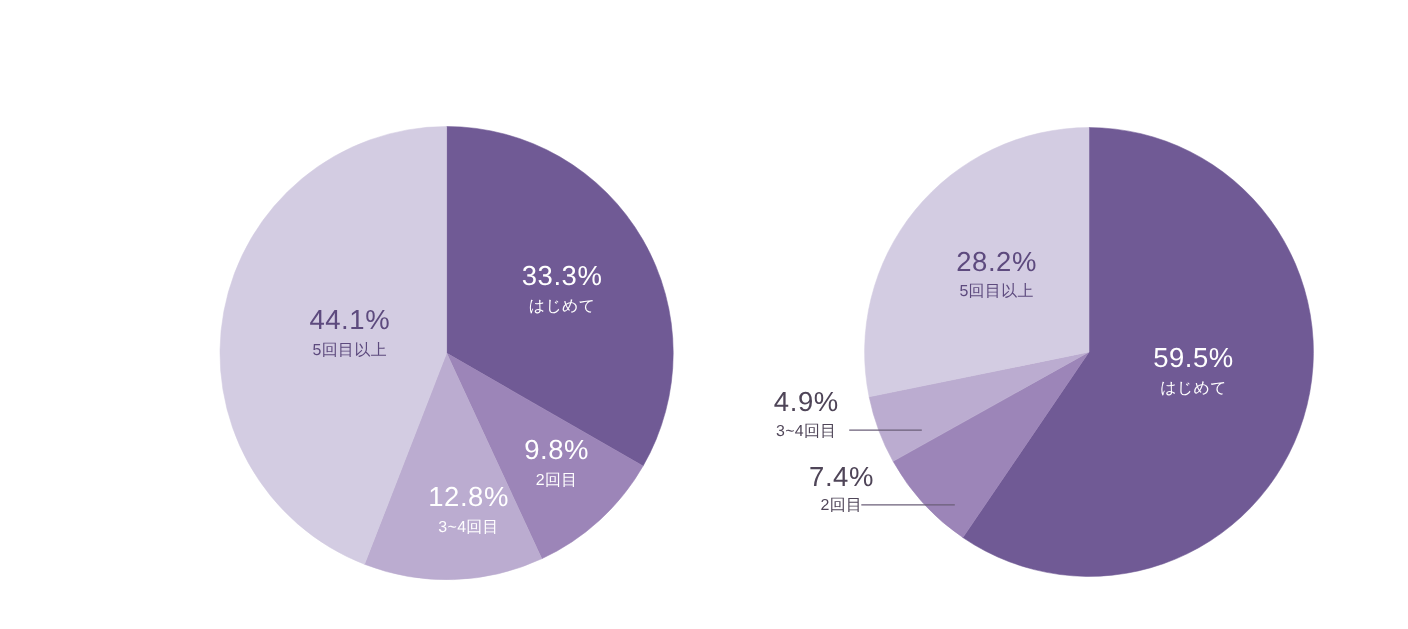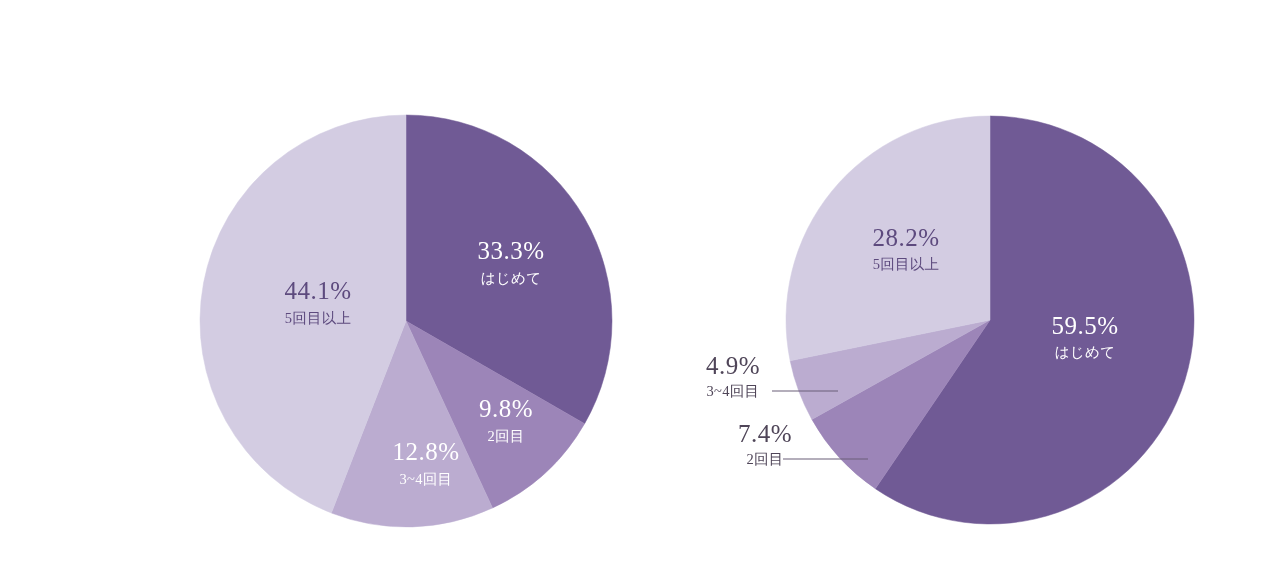--- a/index.html
+++ b/index.html
@@ -13,21 +13,20 @@
     height: 572px;
     font-family: "Liberation Sans", "DejaVu Sans", sans-serif;
     overflow: hidden;
     position: relative;
   }
   #stage {
     position: relative;
     width: 1280px;
     height: 572px;
     background: #ffffff;
-    font-family: Liberation Serif, serif;
   }
   svg.chart-svg {
     position: absolute;
     top: 0;
     left: 0;
     width: 1280px;
     height: 572px;
     display: block;
   }
   .pct {

